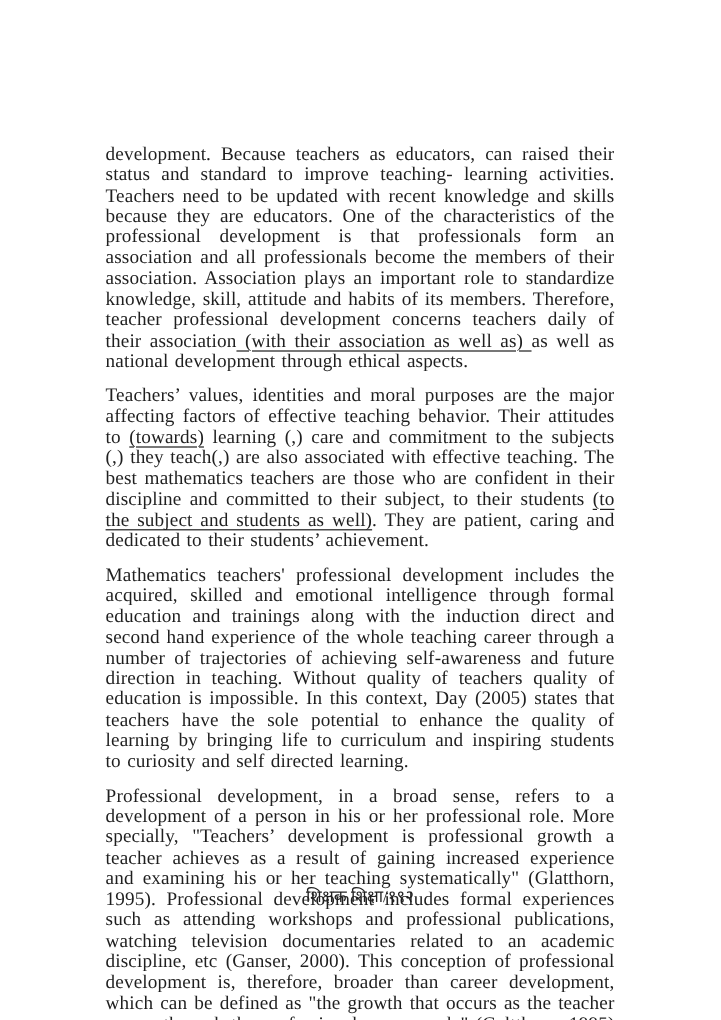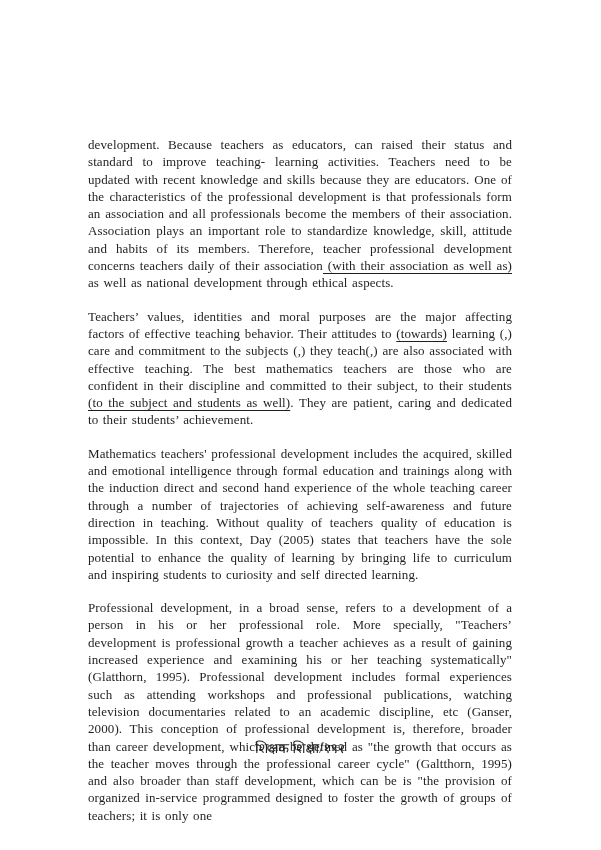--- a/index.html
+++ b/index.html
@@ -16,22 +16,22 @@
     font-family: "Liberation Serif", "DejaVu Serif", serif;
     color: #1f1f1f;
   }
   .content {
     position: absolute;
     left: 88px;
     top: 120px;
     width: 424px;
   }
   .content p.para {
-    margin: 16px 0 11px 0;
-    font-size: 13px;
+    margin: 0 0 11px 0;
+    font-size: 16px;
     line-height: 17.3px;
     text-align: justify;
     text-justify: inter-word;
     letter-spacing: 0.1px;
     word-spacing: 1.2px;
   }
   .seg.underline {
     text-decoration: underline;
     text-decoration-thickness: 1px;
     text-underline-offset: 2.5px;

